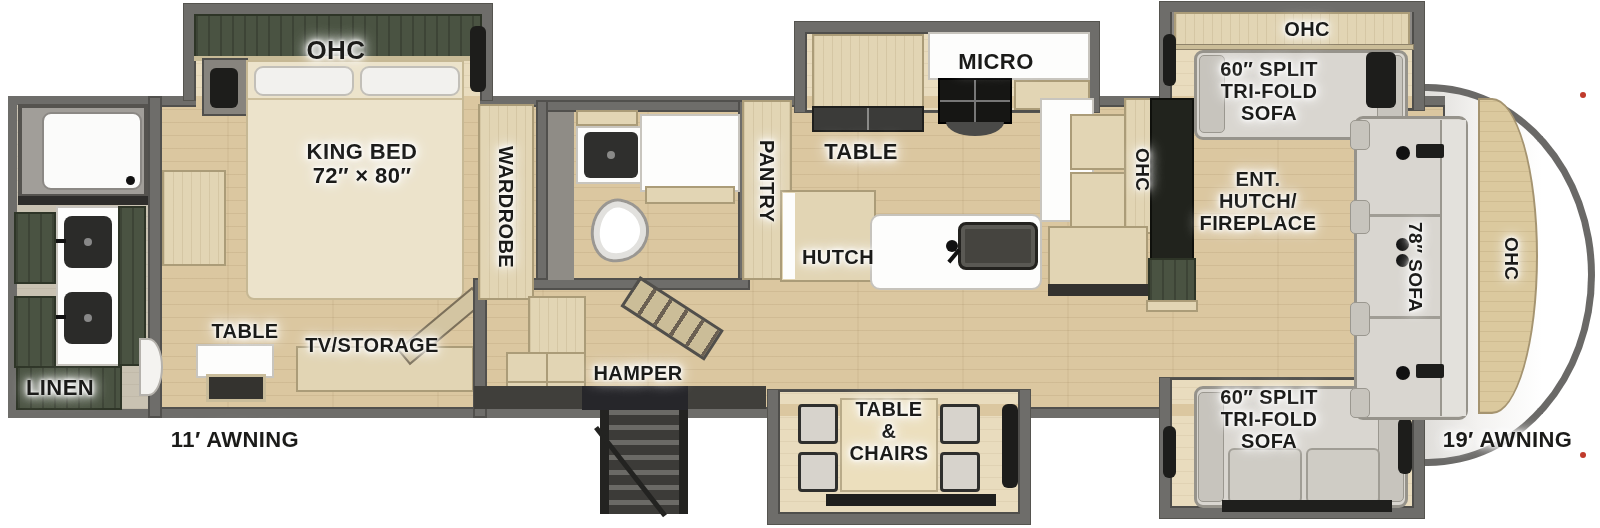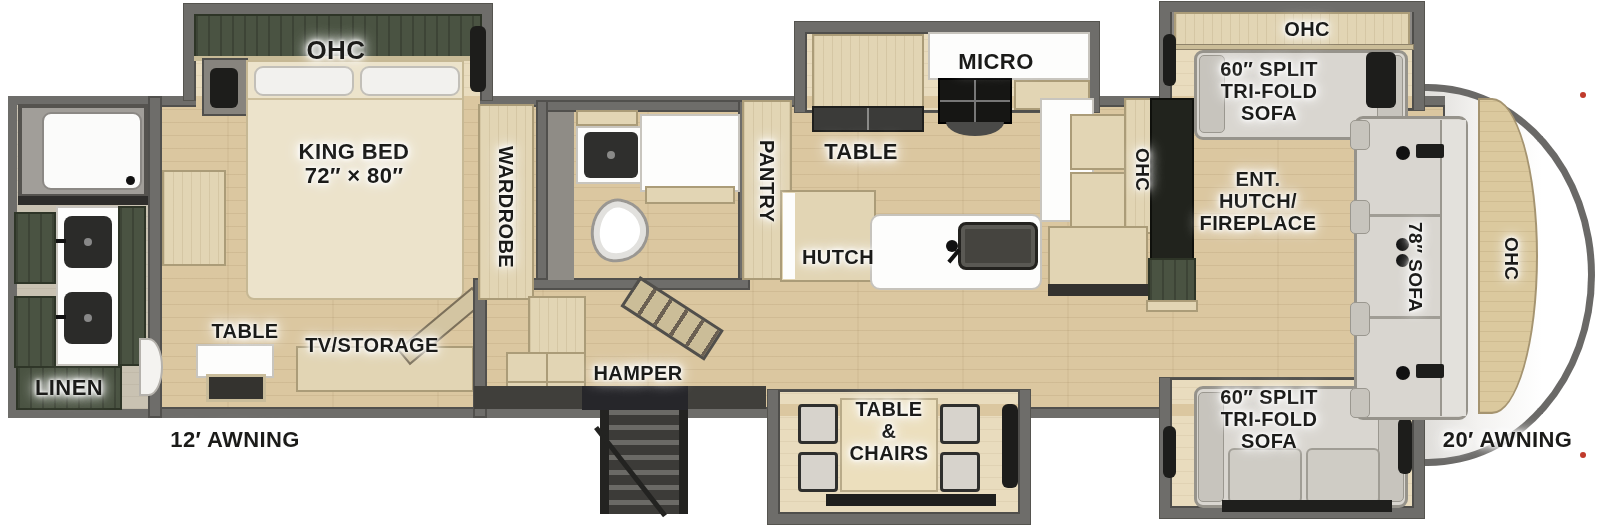--- a/index.html
+++ b/index.html
@@ -192,43 +192,43 @@
   <div class="dot abs" style="left:1396px;top:238px;width:13px;height:13px;"></div>
   <div class="dot abs" style="left:1396px;top:254px;width:13px;height:13px;"></div>
   <div class="dot abs" style="left:1396px;top:366px;width:14px;height:14px;"></div>
   <div class="abs blackbox" style="left:1416px;top:364px;width:28px;height:14px;border-radius:2px;"></div>
 
   <div class="abs" style="left:600px;top:410px;width:88px;height:104px;border-left:9px solid #232321;border-right:9px solid #232321;
               background:repeating-linear-gradient(180deg,#6b6a66 0 5px,#3c3b38 5px 15px);"></div>
   <div class="abs" style="left:598px;top:426px;width:112px;height:5px;background:#232321;transform:rotate(52deg);transform-origin:left top;"></div>
 
   <div class="lbl xl" style="left:296px;top:36px;width:80px;">OHC</div>
-  <div class="lbl lg" style="left:274px;top:140px;width:160px;">KING BED
+  <div class="lbl lg" style="left:282px;top:140px;width:160px;">KING BED
 72″ × 80″</div>
   <div class="lbl v" style="left:489px;top:112px;height:190px;">WARDROBE</div>
   <div class="lbl v" style="left:750px;top:106px;height:150px;">PANTRY</div>
   <div class="lbl lg" style="left:806px;top:140px;width:110px;">TABLE</div>
   <div class="lbl lg" style="left:946px;top:50px;width:100px;">MICRO</div>
   <div class="lbl" style="left:793px;top:246px;width:90px;">HUTCH</div>
   <div class="lbl v sm" style="left:1125px;top:138px;height:64px;">OHC</div>
-  <div class="lbl lg" style="left:11px;top:376px;width:116px;">LINEN</div>
+  <div class="lbl lg" style="left:2px;top:376px;width:116px;">LINEN</div>
   <div class="lbl" style="left:190px;top:320px;width:110px;">TABLE</div>
   <div class="lbl" style="left:292px;top:334px;width:160px;">TV/STORAGE</div>
   <div class="lbl" style="left:584px;top:362px;width:108px;">HAMPER</div>
   <div class="lbl" style="left:836px;top:398px;width:106px;">TABLE
 &amp;
 CHAIRS</div>
   <div class="lbl" style="left:1272px;top:18px;width:70px;">OHC</div>
   <div class="lbl" style="left:1198px;top:58px;width:142px;">60″ SPLIT
 TRI-FOLD
 SOFA</div>
   <div class="lbl" style="left:1184px;top:168px;width:148px;">ENT.
 HUTCH/
 FIREPLACE</div>
   <div class="lbl v sm" style="left:1398px;top:200px;height:135px;">78″ SOFA</div>
   <div class="lbl v sm" style="left:1494px;top:226px;height:66px;">OHC</div>
   <div class="lbl" style="left:1198px;top:386px;width:142px;">60″ SPLIT
 TRI-FOLD
 SOFA</div>
-  <div class="lbl lg" style="left:150px;top:428px;width:170px;">12′ AWNING</div>
-  <div class="lbl lg" style="left:1420px;top:428px;width:175px;">20′ AWNING</div>
+  <div class="lbl lg" style="left:150px;top:428px;width:170px;">11′ AWNING</div>
+  <div class="lbl lg" style="left:1420px;top:428px;width:175px;">19′ AWNING</div>
 
 </div>
 
 </body></html>

